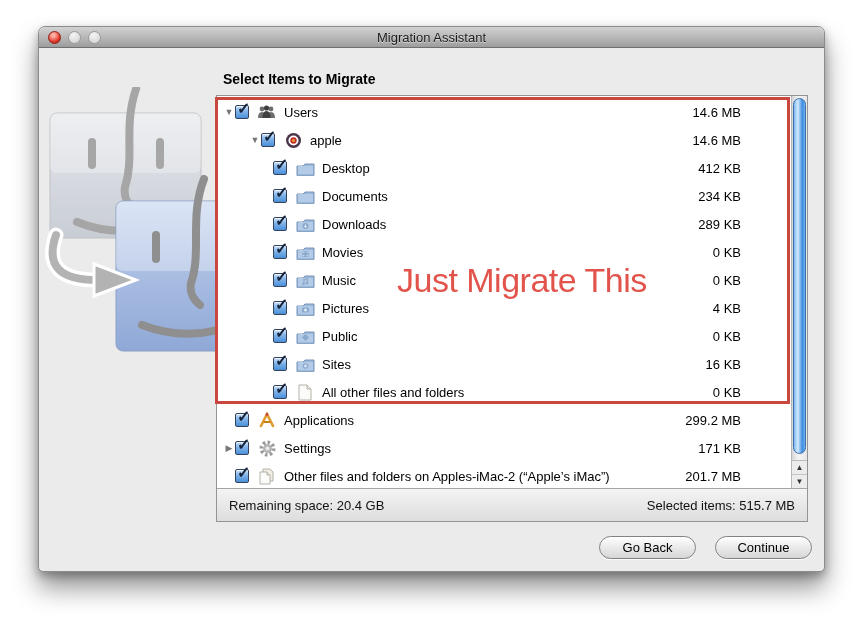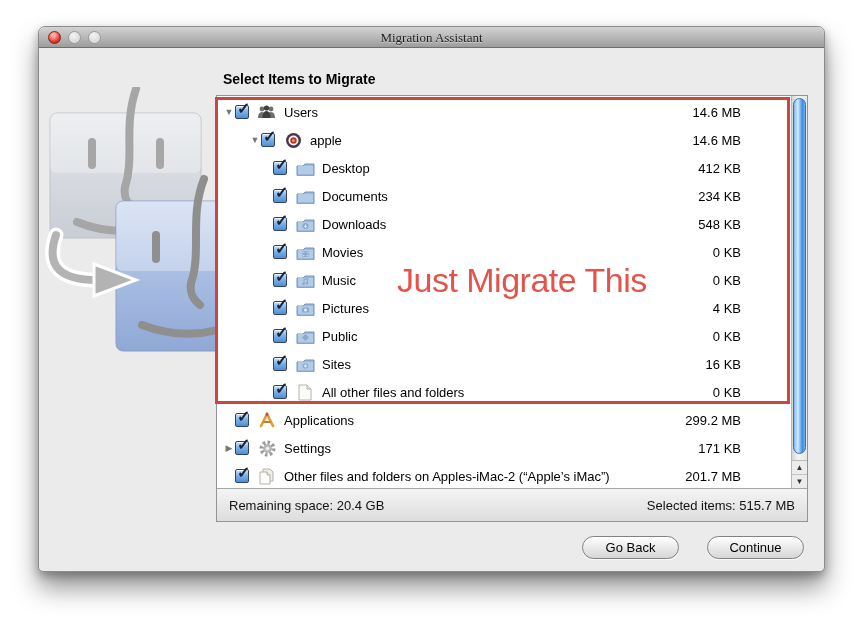--- a/index.html
+++ b/index.html
@@ -14,21 +14,20 @@
     background:#ebebeb;border:1px solid #8c8c8c;
     border-radius:7px 7px 5px 5px;
     box-shadow:0 16px 26px rgba(0,0,0,.42),0 4px 10px rgba(0,0,0,.28);
   }
   
   .titlebar{
     position:absolute;left:0;top:0;right:0;height:21px;
     border-radius:7px 7px 0 0;
     background:linear-gradient(#d2d2d2,#b6b6b6 55%,#9d9d9d);
     border-bottom:1px solid #6f6f6f;
-    font-family:Liberation Serif, serif;
   }
   .traffic{position:absolute;left:9px;top:4px;display:flex;gap:7px;}
   .light{width:13px;height:13px;border-radius:50%;}
   .light.red{background:radial-gradient(circle at 40% 30%,#ffb0a6 15%,#e33e2e 60%,#a61708);border:1px solid #8e1d12;}
   .light.gray{background:radial-gradient(circle at 40% 30%,#f4f4f4,#cfcfcf);border:1px solid #9b9b9b;}
   .win-title{
     position:absolute;left:0;right:0;top:3px;text-align:center;
     font-size:13px;color:#1d1d1d;text-shadow:0 1px 0 rgba(255,255,255,.5);
   }
   
@@ -85,21 +84,21 @@
   
   .redbox{
     position:absolute;left:176px;top:70px;width:575px;height:307px;
     border:3px solid var(--box-red);z-index:3;pointer-events:none;
   }
   .annotation{
     position:absolute;left:358px;top:234px;z-index:4;
     font-size:34px;color:var(--annotation-red);letter-spacing:-.5px;pointer-events:none;
   }
   
-  .btnrow{position:absolute;right:20px;bottom:12px;display:flex;gap:28px;z-index:2;}
+  .btnrow{position:absolute;right:12px;bottom:12px;display:flex;gap:19px;z-index:2;}
   .aqua-btn{
     min-width:97px;height:23px;border-radius:12px;
     border:1px solid #828282;
     background:linear-gradient(#ffffff,#ececec 45%,#d6d6d6);
     box-shadow:0 1px 1px rgba(255,255,255,.8);
     font-size:13px;color:#000;text-align:center;line-height:21px;
     padding:0 18px;font-family:"Liberation Sans",sans-serif;
   }
 </style>
 </head>
@@ -222,21 +221,21 @@
           <span class="cbx"></span>
           <span class="icn">
             <svg width="19" height="15" viewBox="0 0 19 15">
   <path d="M1,4 h6 l2,-2 h9 v11 a1,1 0 0 1 -1,1 h-15 a1,1 0 0 1 -1,-1 z" transform="translate(0,1)" fill="#9cb9da" stroke="#7493b7"></path>
   <rect x="2" y="5" width="15" height="8" fill="#b3cbe6"></rect>
               <circle cx="9.5" cy="9" r="3" fill="#8aa9cc"></circle>
               <path d="M9.5,7.5 v3 m-1.4,-1.4 l1.4,1.4 l1.4,-1.4" stroke="#dce9f6" stroke-width="1" fill="none"></path>
             </svg>
           </span>
           <span class="lbl">Downloads</span>
-          <span class="sz">548 KB</span>
+          <span class="sz">289 KB</span>
         </div>
         <div class="row">
           <span class="disc lv2 hidden"></span>
           <span class="cbx"></span>
           <span class="icn">
             <svg width="19" height="15" viewBox="0 0 19 15">
   <path d="M1,4 h6 l2,-2 h9 v11 a1,1 0 0 1 -1,1 h-15 a1,1 0 0 1 -1,-1 z" transform="translate(0,1)" fill="#9cb9da" stroke="#7493b7"></path>
   <rect x="2" y="5" width="15" height="8" fill="#b3cbe6"></rect>
               <rect x="6.5" y="6" width="6" height="6" fill="#8aa9cc"></rect>
               <rect x="7.2" y="6.6" width="1.2" height="1.2" fill="#dce9f6"></rect>

